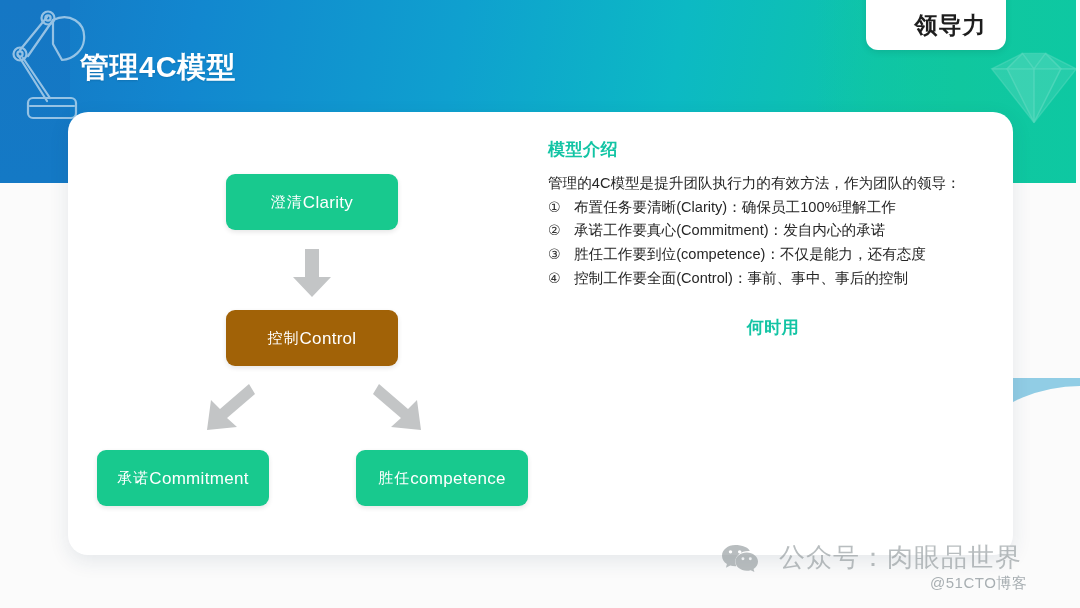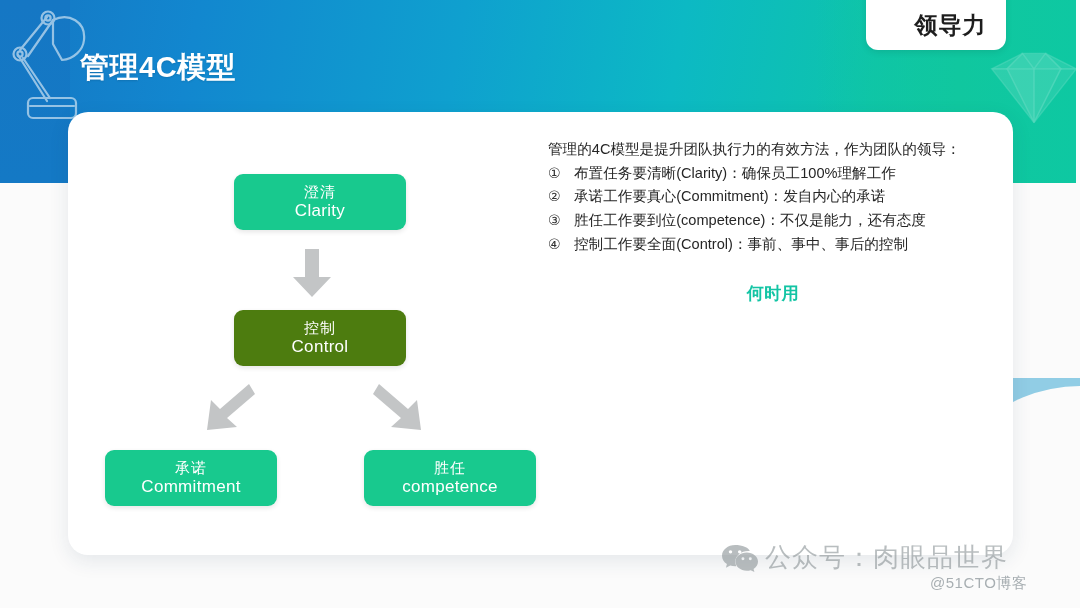--- a/index.html
+++ b/index.html
@@ -135,39 +135,38 @@
     position: absolute;
     left: 0px;
     top: 0px;
     width: 465px;
     height: 443px;
   }
   .flow-box {
     position: absolute;
     border-radius: 9px;
     display: flex;
-    flex-direction: column;
+    flex-direction: row;
     align-items: center;
     justify-content: center;
     color: #ffffff;
     line-height: 1.15;
     box-shadow: 0 2px 5px rgba(0,0,0,0.10);
-    margin-left: 8px;
   }
   .flow-box .cn {
     font-size: 15px;
     letter-spacing: 1px;
   }
   .flow-box .en {
     font-size: 17px;
     letter-spacing: 0.3px;
     margin-top: 1px;
   }
   .box-green { background: #18c98e; }
-  .box-blue  { background: #4d7c0f; }
+  .box-blue  { background: #a16207; }
 
   .box-clarity    { left: 158px; top: 62px;  width: 172px; height: 56px; }
   .box-control    { left: 158px; top: 198px; width: 172px; height: 56px; }
   .box-commitment { left: 29px;  top: 338px; width: 172px; height: 56px; }
   .box-competence { left: 288px; top: 338px; width: 172px; height: 56px; }
 
   .arrow-down { position: absolute; left: 222px; top: 137px; width: 44px; height: 48px; }
   .arrow-dl   { position: absolute; left: 135px; top: 268px; width: 52px; height: 52px; }
   .arrow-dr   { position: absolute; left: 305px; top: 268px; width: 52px; height: 52px; }
 
@@ -220,21 +219,21 @@
     top: 540px;
     display: flex;
     align-items: center;
     opacity: 0.62;
     pointer-events: none;
   }
   .wechat-icon { width: 36px; height: 30px; flex: 0 0 auto; }
   .wechat-text {
     font-size: 26px;
     color: #8e9699;
-    margin-left: 7px;
+    margin-left: 21px;
     letter-spacing: 1px;
     white-space: nowrap;
   }
   .cto-credit {
     position: absolute;
     left: 930px;
     top: 574px;
     font-size: 15px;
     color: #9aa2a6;
     letter-spacing: 0.5px;
@@ -328,20 +327,21 @@
         <span class="en">competence</span>
       </div>
 
       <div class="flow-box box-green box-commitment">
         <span class="cn">承诺</span>
         <span class="en">Commitment</span>
       </div>
     </div>
 
     <div class="text-col">
+      <div class="section-heading">模型介绍</div>
       <div class="body-text">管理的4C模型是提升团队执行力的有效方法，作为团队的领导：</div>
 
       <ul class="numbered-list">
         <li>
           <span class="marker">①</span>
           <span class="item-text">布置任务要清晰(Clarity)：确保员工100%理解工作</span>
         </li>
         <li>
           <span class="marker">②</span>
           <span class="item-text">承诺工作要真心(Commitment)：发自内心的承诺</span>

